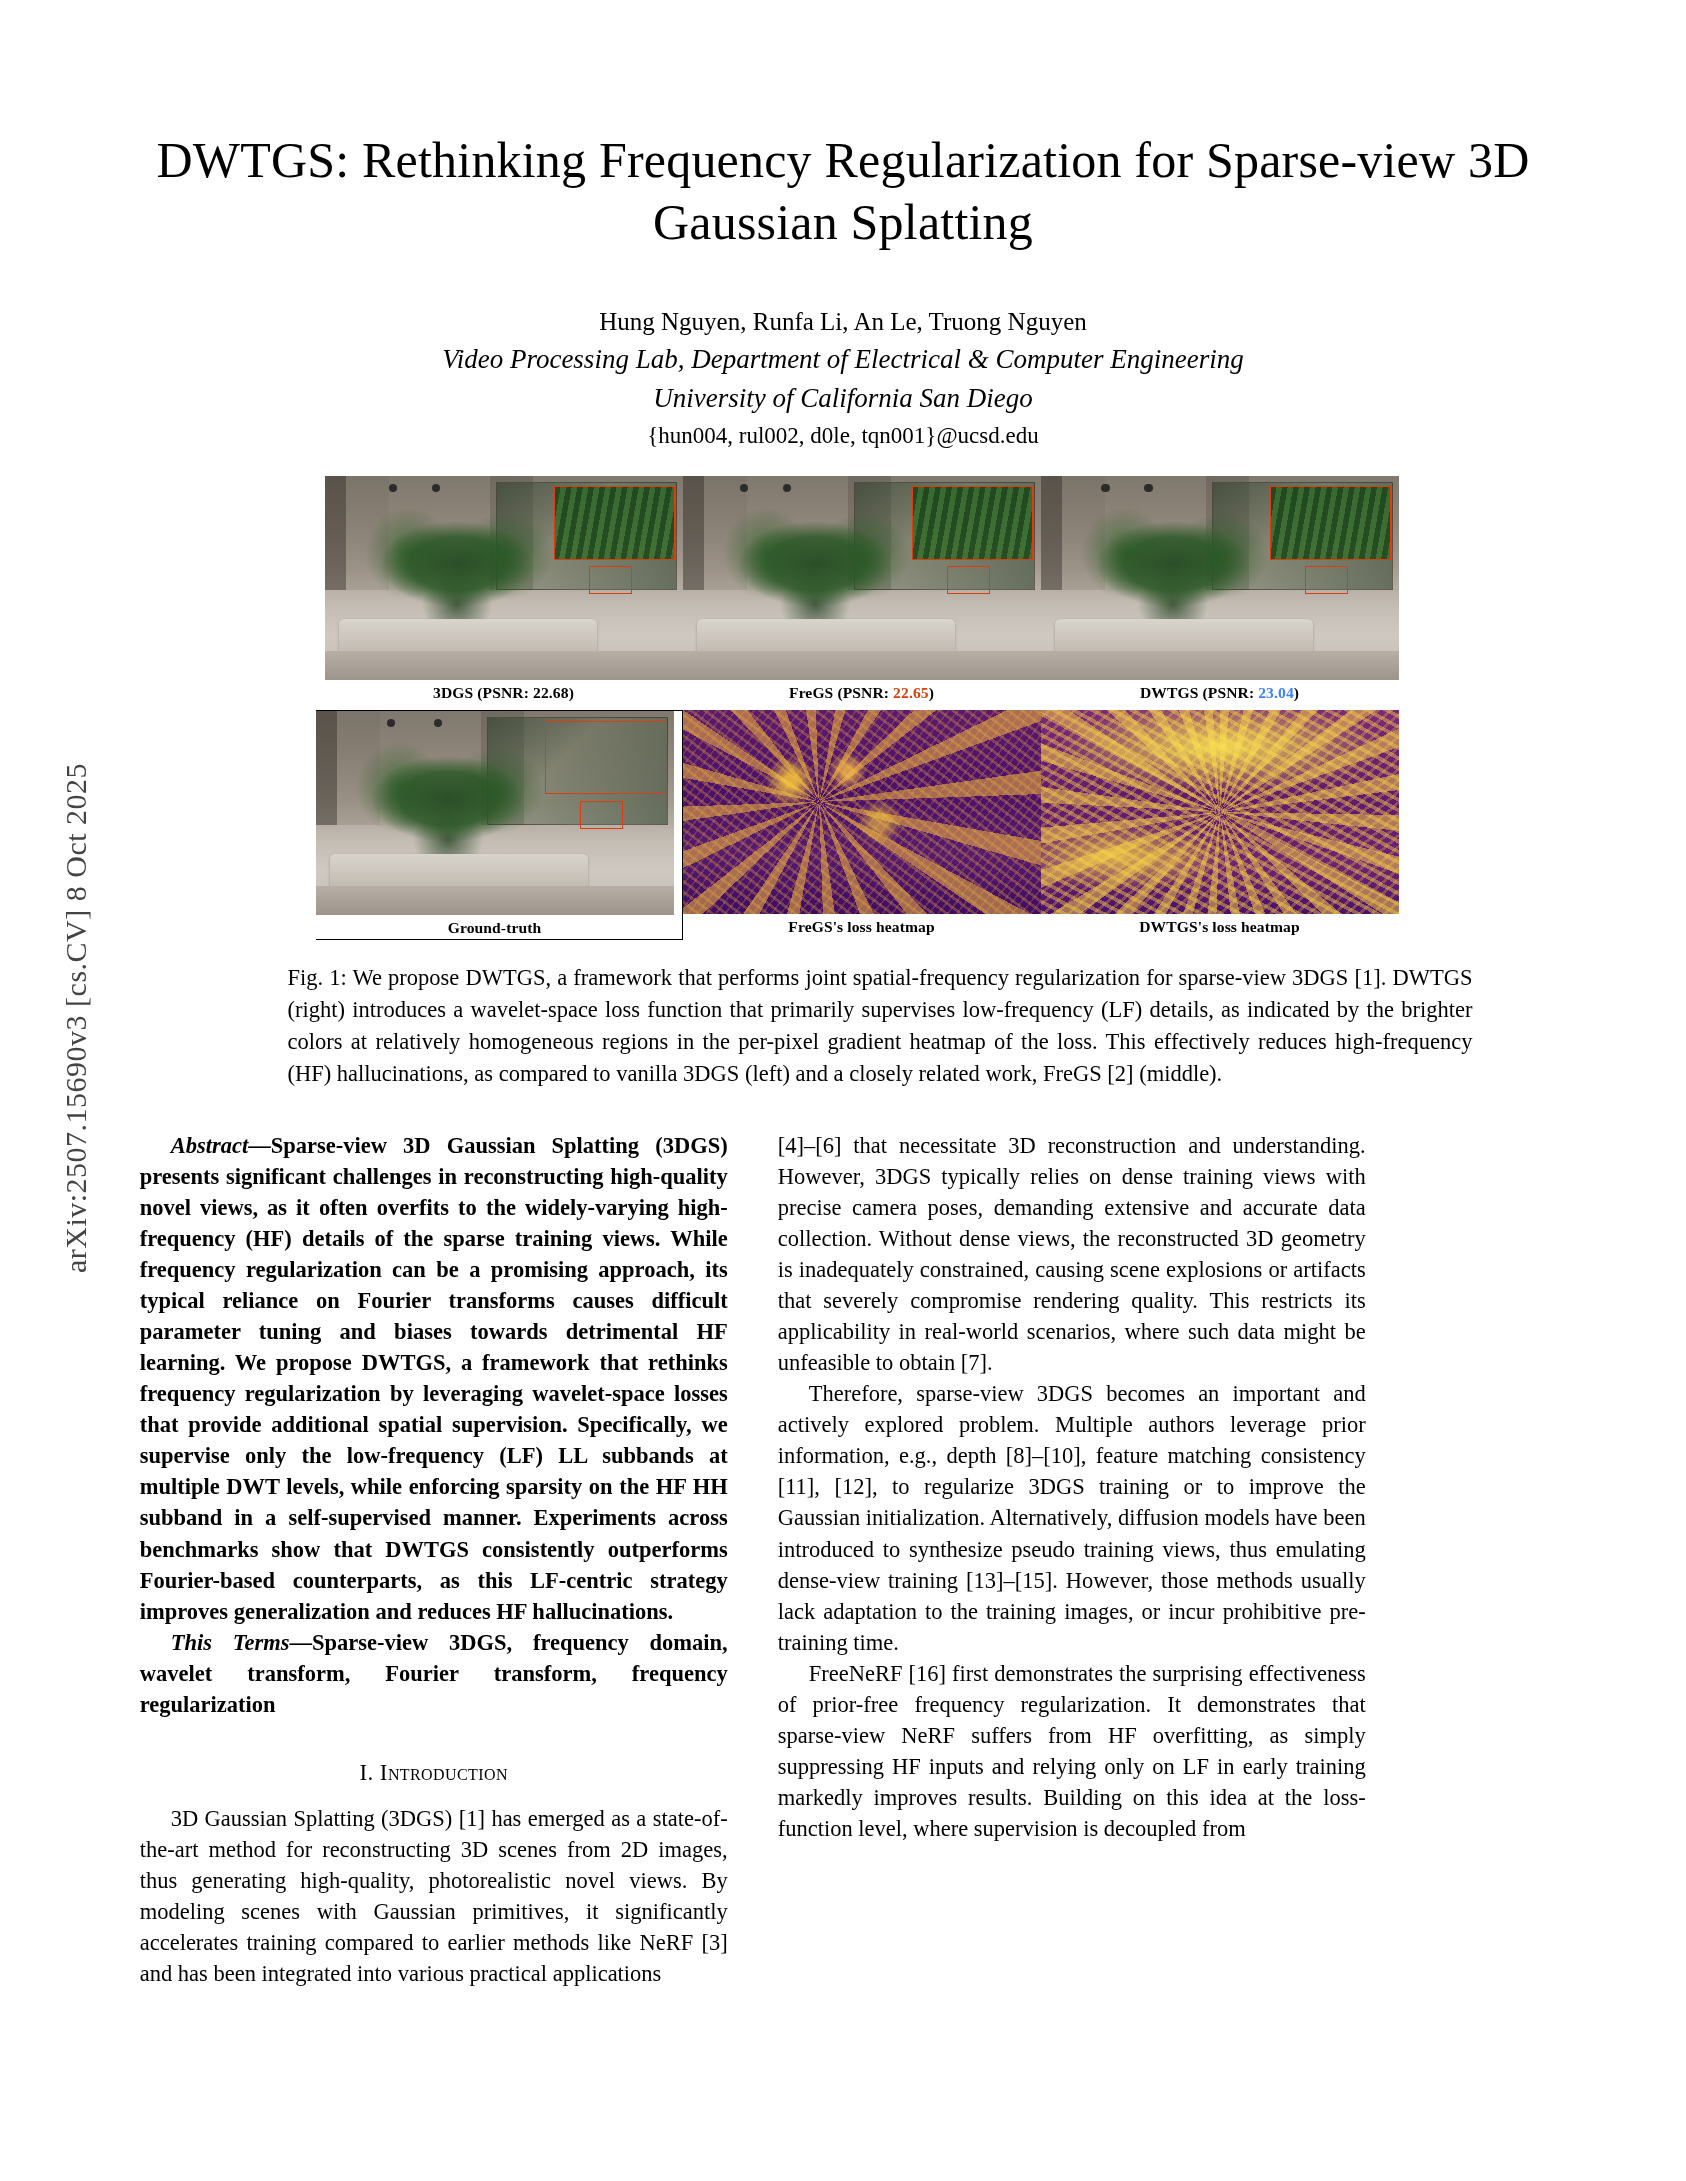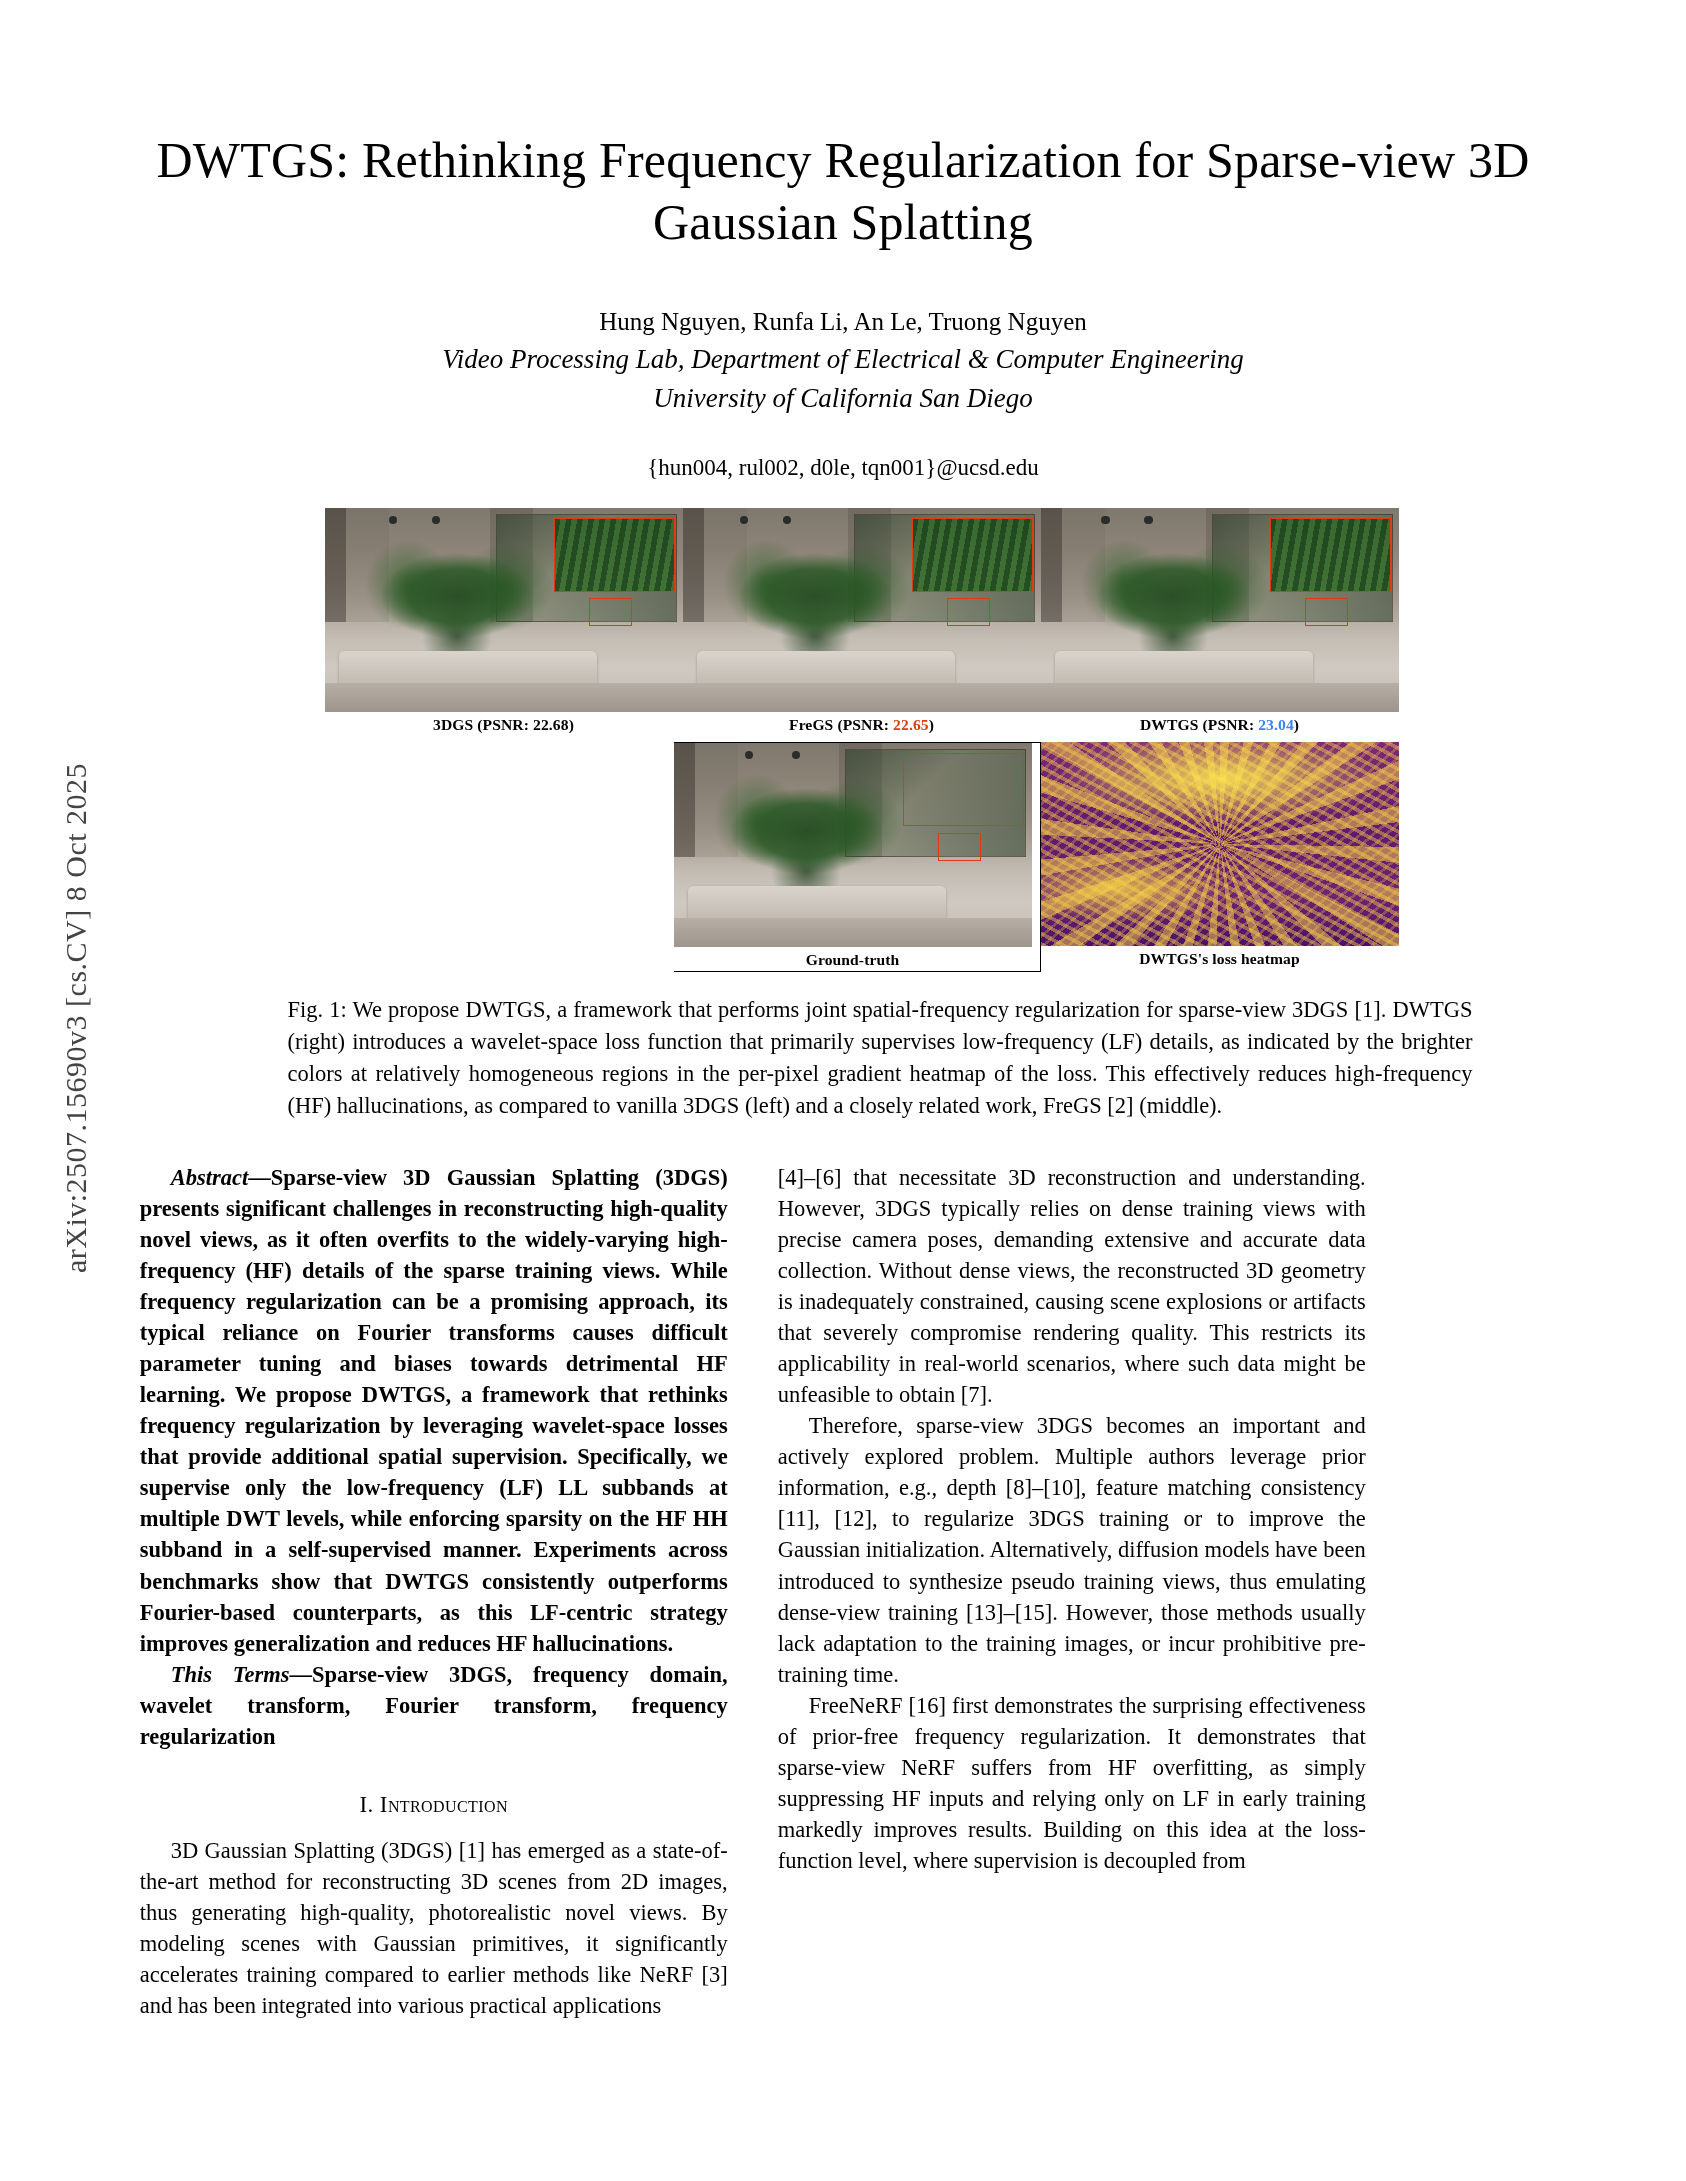--- a/index.html
+++ b/index.html
@@ -60,21 +60,20 @@
   .affil {
     text-align: center;
     font-size: 27px;
     font-style: italic;
     line-height: 1.45;
   }
   .emails {
     text-align: center;
     font-size: 23px;
     line-height: 1.45;
-    margin-top: 32px;
   }
 
   
   .figure {
     margin: 24px auto 0 auto;
     width: 1111px;
   }
   .fig-row {
     display: flex;
     justify-content: flex-end;
@@ -312,20 +311,26 @@
             <div class="photo-lamp" style="left:33%"></div>
           <div class="photo-plant"></div>
             <div class="photo-planter"></div>
             <div class="photo-ground"></div>
           <div class="photo-crop-box crop-big"></div>
           <div class="photo-crop-box crop-small"></div>
         </div>
         <div class="fig-cap">Ground-truth</div>
       </div>
 
+      <div class="fig-cell">
+        <div class="fig-img">
+          <div class="heat heat-fre"></div>
+        </div>
+        <div class="fig-cap">FreGS's loss heatmap</div>
+      </div>
 
       <div class="fig-cell">
         <div class="fig-img">
           <div class="heat heat-dwt"></div>
 
         </div>
         <div class="fig-cap">DWTGS's loss heatmap</div>
       </div>
     </div>
 

